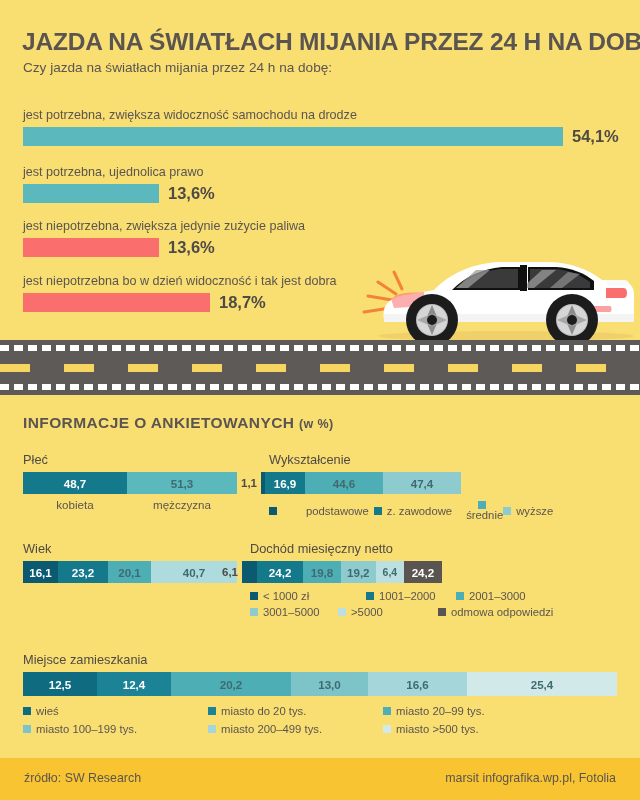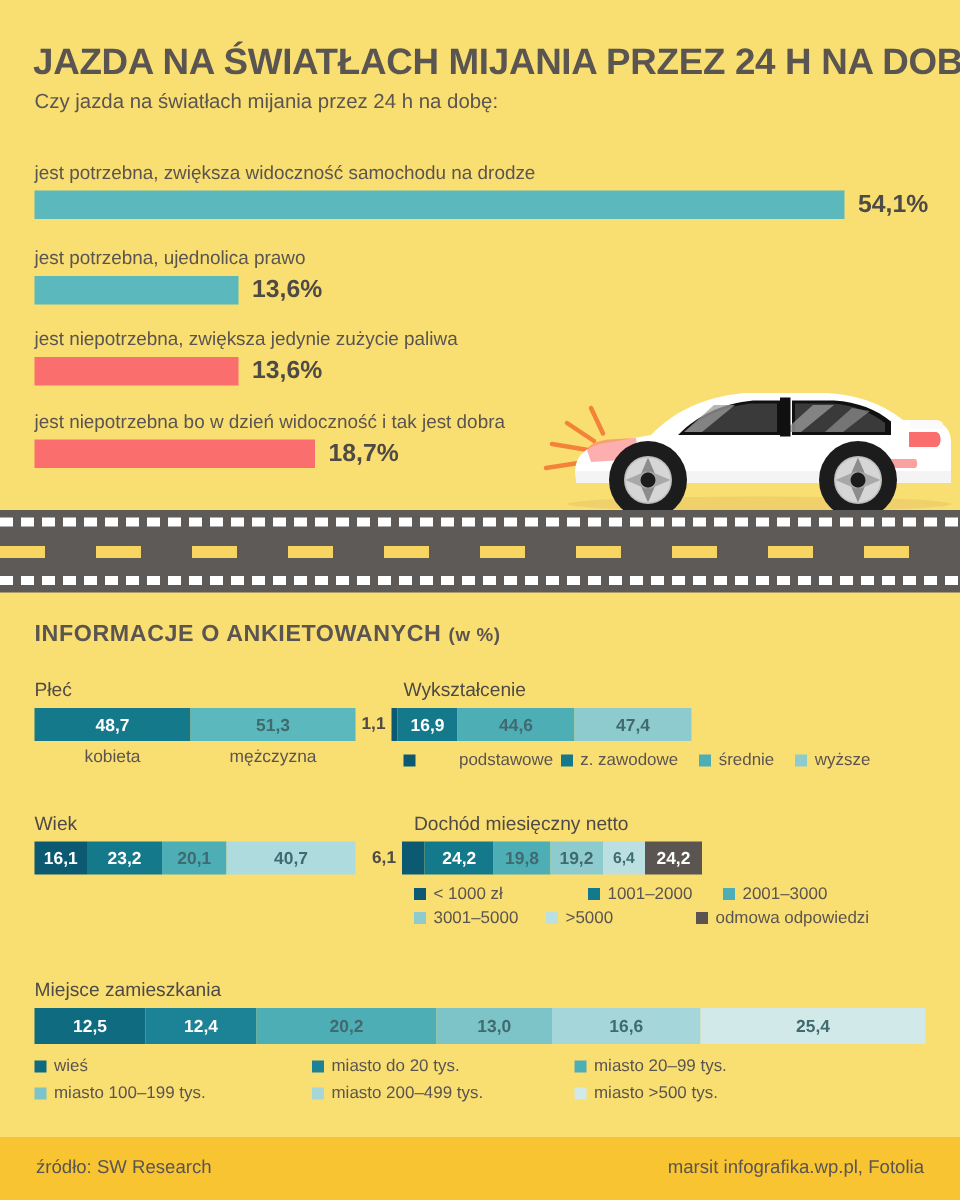--- a/index.html
+++ b/index.html
@@ -258,21 +258,21 @@
     <div class="legend">
       <div class="legend-row">
         <div class="leg-item" style="margin-right:5px;gap:24px;">
           <span class="leg-sw" style="background:#0C5A72;"></span>
           <span class="leg-tx">podstawowe</span>
         </div>
         <div class="leg-item" style="margin-right:14px;">
           <span class="leg-sw" style="background:#15798C;"></span>
           <span class="leg-tx">z. zawodowe</span>
         </div>
-        <div class="leg-item" style="margin-right:14px;">
+        <div class="leg-item" style="flex-direction:column;">
           <span class="leg-sw" style="background:#4EAEB5;"></span>
           <span class="leg-tx">średnie</span>
         </div>
         <div class="leg-item">
           <span class="leg-sw" style="background:#8DCBCE;"></span>
           <span class="leg-tx">wyższe</span>
         </div>
       </div>
     </div>
   </div>
@@ -282,21 +282,21 @@
     <div class="stack-row">
       <div class="stack" style="width:214px;">
         <div class="seg wh" style="width:35px;background:#0C5A72;">16,1</div>
         <div class="seg wh" style="width:50px;background:#15798C;">23,2</div>
         <div class="seg dk" style="width:43px;background:#4EAEB5;">20,1</div>
         <div class="seg dk" style="width:86px;background:#AEDCDE;">40,7</div>
       </div>
     </div>
   </div>
 
-  <div class="group" style="left:276px; top:541px;">
+  <div class="group" style="left:250px; top:541px;">
     <div class="group-title">Dochód miesięczny netto</div>
     <div class="stack-row" style="margin-left:-28px;">
       <div class="pre-val">6,1</div>
       <div class="stack" style="width:200px;">
         <div class="seg" style="width:16px;background:#0C5A72;"></div>
         <div class="seg wh" style="width:50px;background:#15798C;">24,2</div>
         <div class="seg dk" style="width:40px;background:#4EAEB5;">19,8</div>
         <div class="seg dk" style="width:38px;background:#8DCBCE;">19,2</div>
         <div class="seg dk" style="width:30px;background:#BCE0E2;font-size:10.5px;">6,4</div>
         <div class="seg wh" style="width:41px;background:#5A5550;">24,2</div>

